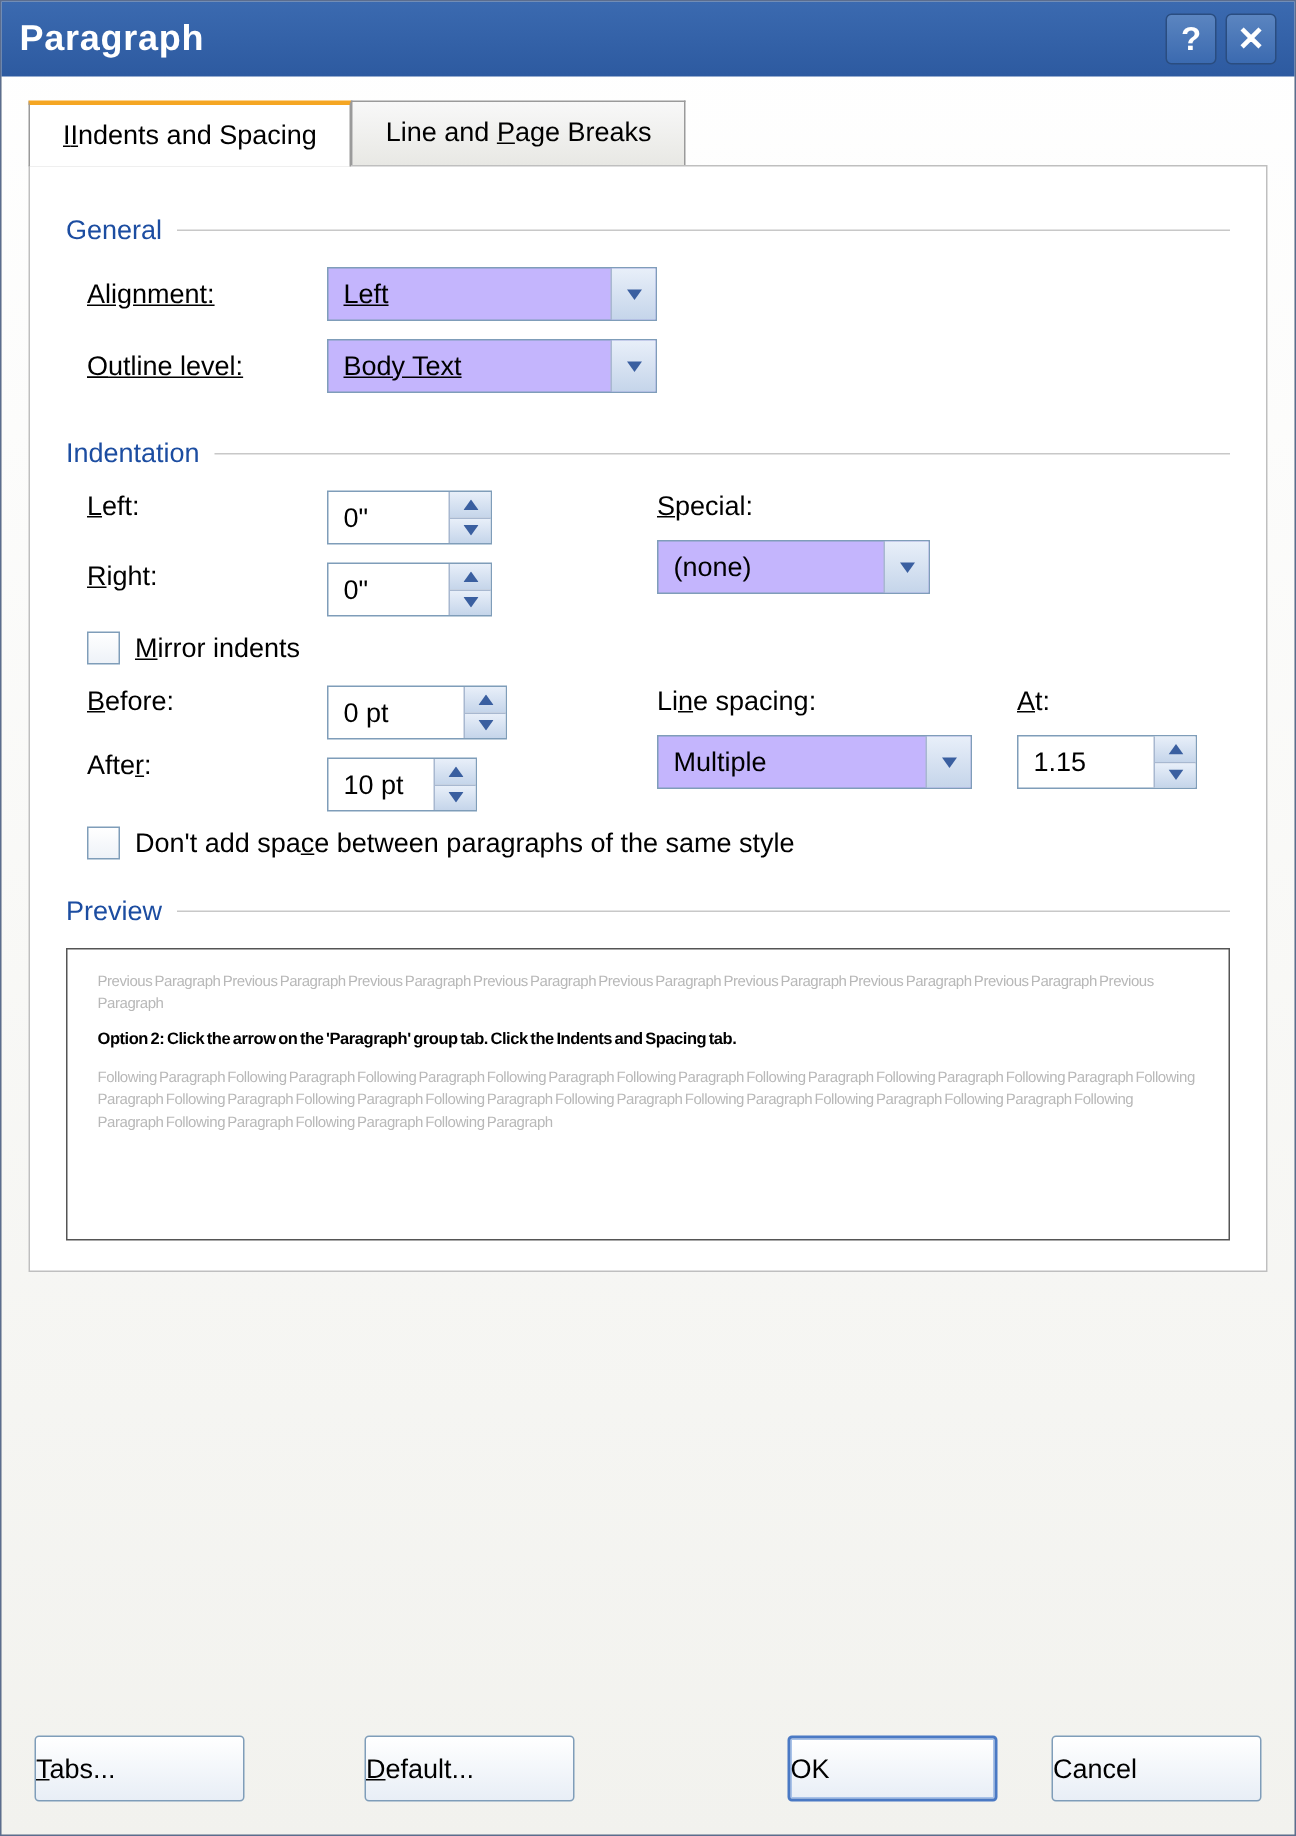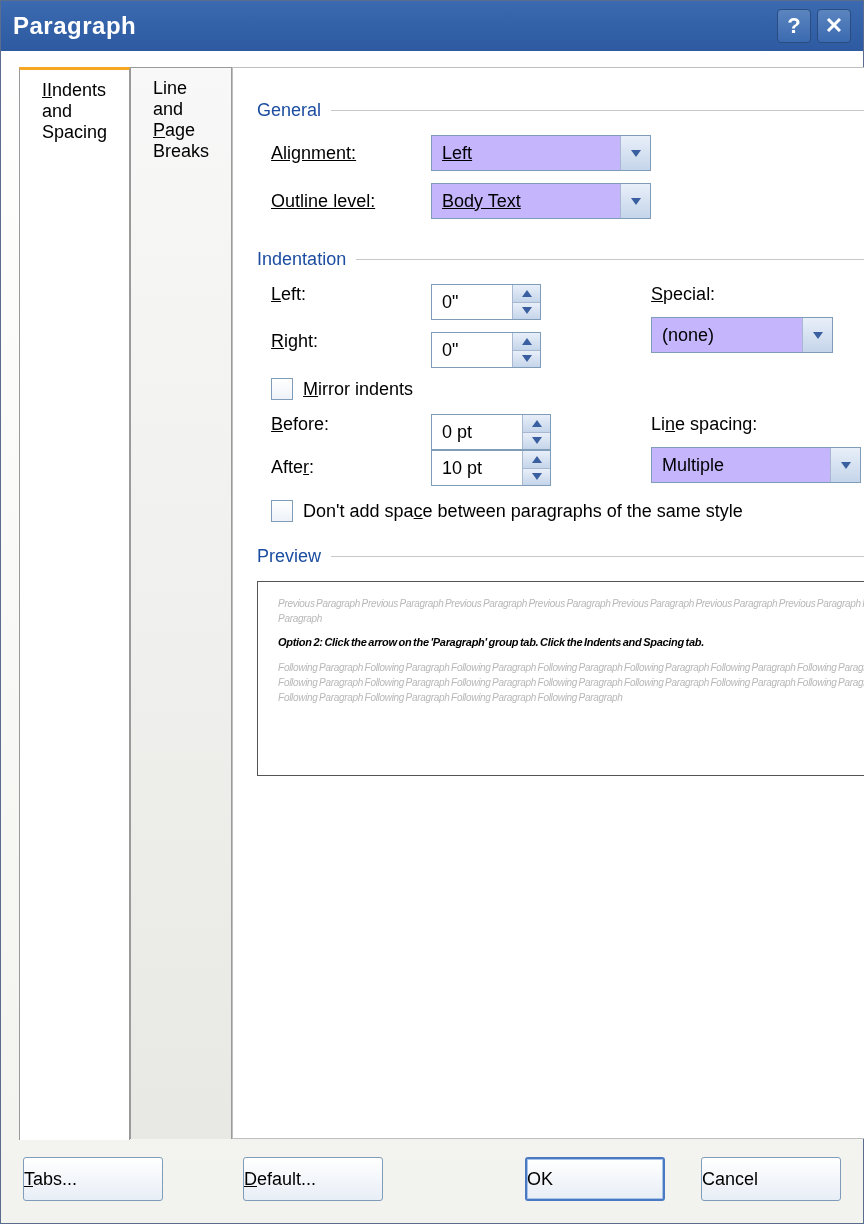--- a/index.html
+++ b/index.html
@@ -39,21 +39,21 @@
     border-radius: 4px;
     color: #fff;
     font-size: 22px;
     font-weight: bold;
     cursor: pointer;
   }
   .content {
     flex: 1;
     padding: 16px 18px 0 18px;
     display: flex;
-    flex-direction: row;
+    flex-direction: column;
   }
   .tabs {
     display: flex;
     margin-bottom: 0;
   }
   .tab {
     padding: 10px 22px;
     border: 1px solid #9a9a9a;
     background: linear-gradient(to bottom, #f8f8f8, #e8e8e4);
     border-bottom: none;
@@ -180,21 +180,20 @@
     background: linear-gradient(to bottom, #fff, #eef2f8);
     cursor: pointer;
   }
   .checkbox-label { font-size: 18px; }
   .preview-box {
     border: 1px solid #555;
     padding: 14px 20px 10px 20px;
     margin: 6px 0 6px 0;
     height: 195px;
     overflow: hidden;
-    font-style: italic;
   }
   .preview-gray {
     color: #b8b8b8;
     font-size: 10px;
     line-height: 1.5;
     margin-bottom: 10px;
     word-spacing: -1px;
     letter-spacing: -0.3px;
   }
   .preview-main {
@@ -362,21 +361,21 @@
                     <polygon points="5,0 10,7 0,7" fill="#3a5fa0"></polygon>
                   </svg>
                 </div>
               <div class="spinner-down">
                   <svg viewBox="0 0 10 7">
                     <polygon points="0,0 10,0 5,7" fill="#3a5fa0"></polygon>
                   </svg>
                 </div>
             </div>
           </div>
-          <div class="spinner" style="width:120px;">
+          <div class="spinner" style="width:100px;margin-top:12px">
             <div class="spinner-text" style="flex:1">10 pt</div>
             <div class="spinner-btns">
               <div class="spinner-up">
                   <svg viewBox="0 0 10 7">
                     <polygon points="5,0 10,7 0,7" fill="#3a5fa0"></polygon>
                   </svg>
                 </div>
               <div class="spinner-down">
                   <svg viewBox="0 0 10 7">
                     <polygon points="0,0 10,0 5,7" fill="#3a5fa0"></polygon>

